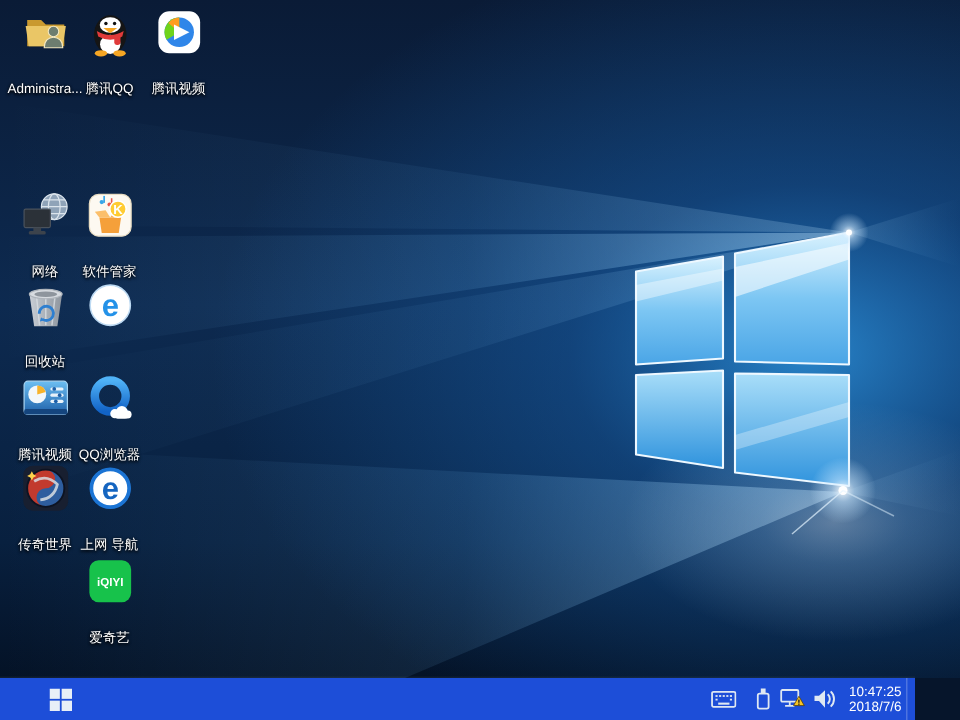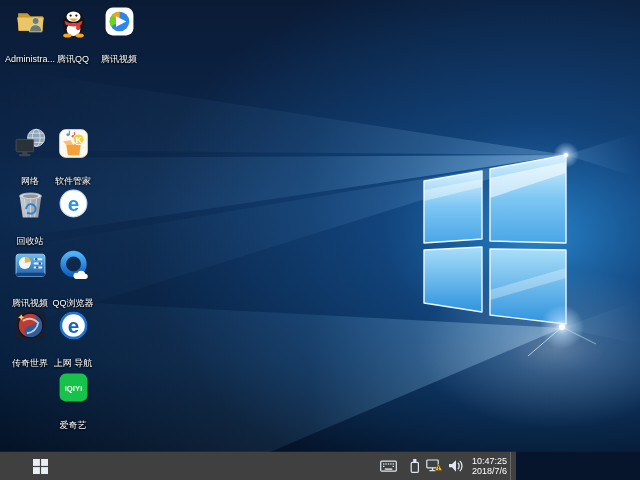--- a/index.html
+++ b/index.html
@@ -7,21 +7,21 @@
           font-family:"Liberation Sans","DejaVu Sans",sans-serif;background:#06152b;}
   .wallpaper{position:absolute;left:0;top:0;}
   
   .dicon{position:absolute;width:56px;display:flex;flex-direction:column;align-items:center;cursor:default;gap:14px;}
   .ibox{width:33px;height:33px;display:flex;align-items:center;justify-content:center;}
   .ilabel{margin-top:2px;font-size:9px;line-height:11px;color:#fff;text-align:center;max-width:56px;
           text-shadow:0 1px 2px rgba(0,0,0,.95),0 0 2px rgba(0,0,0,.85);}
   .c0{left:2px}.c1{left:45px}.c2{left:91px}
   .r0{top:5px}.r1{top:65px}.r2{top:127px}.r3{top:187px}.r4{top:249px}.r5{top:309px}.r6{top:371px}
   
-  .taskbar{position:absolute;left:0;bottom:0;width:516px;height:28px;background:#404040;
+  .taskbar{position:absolute;left:0;bottom:0;width:610px;height:28px;background:#1d4ed8;
            display:flex;align-items:center;box-shadow:0 -1px 0 rgba(255,255,255,.05);}
   .start{height:100%;display:flex;align-items:center;padding-left:33px;width:40px;}
   .tray{position:absolute;right:0;top:0;height:100%;display:flex;align-items:center;}
   .tray-icon{height:18px;display:flex;align-items:center;justify-content:center;margin:0 2.5px;}
   .tray-icon.kb{margin-right:9px;}
   .clock{margin:0 3px 0 6px;text-align:right;color:#fff;font-size:9px;line-height:10.5px;}
   .show-desktop{width:5px;height:100%;border-left:1px solid rgba(255,255,255,.22);}
 </style>
 </head>
 <body>

